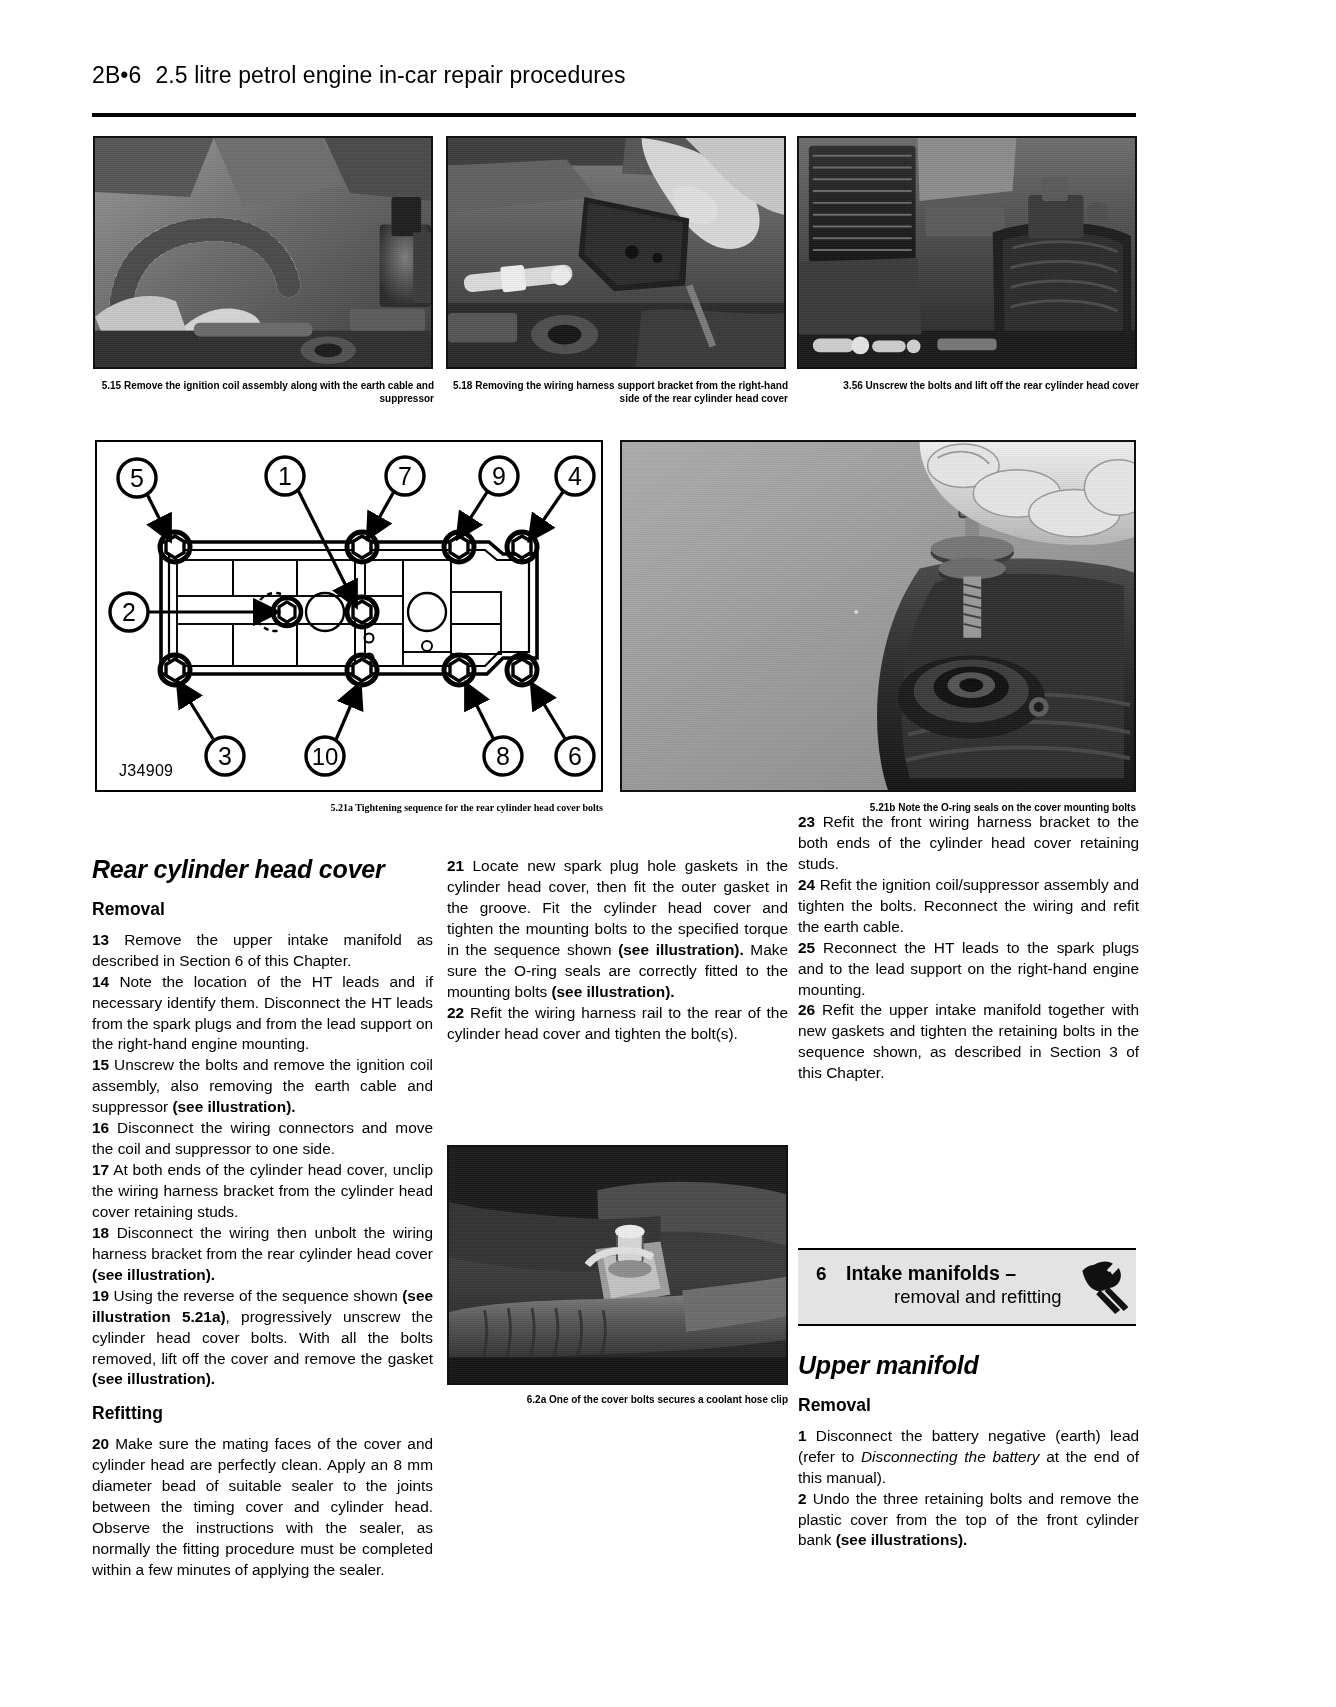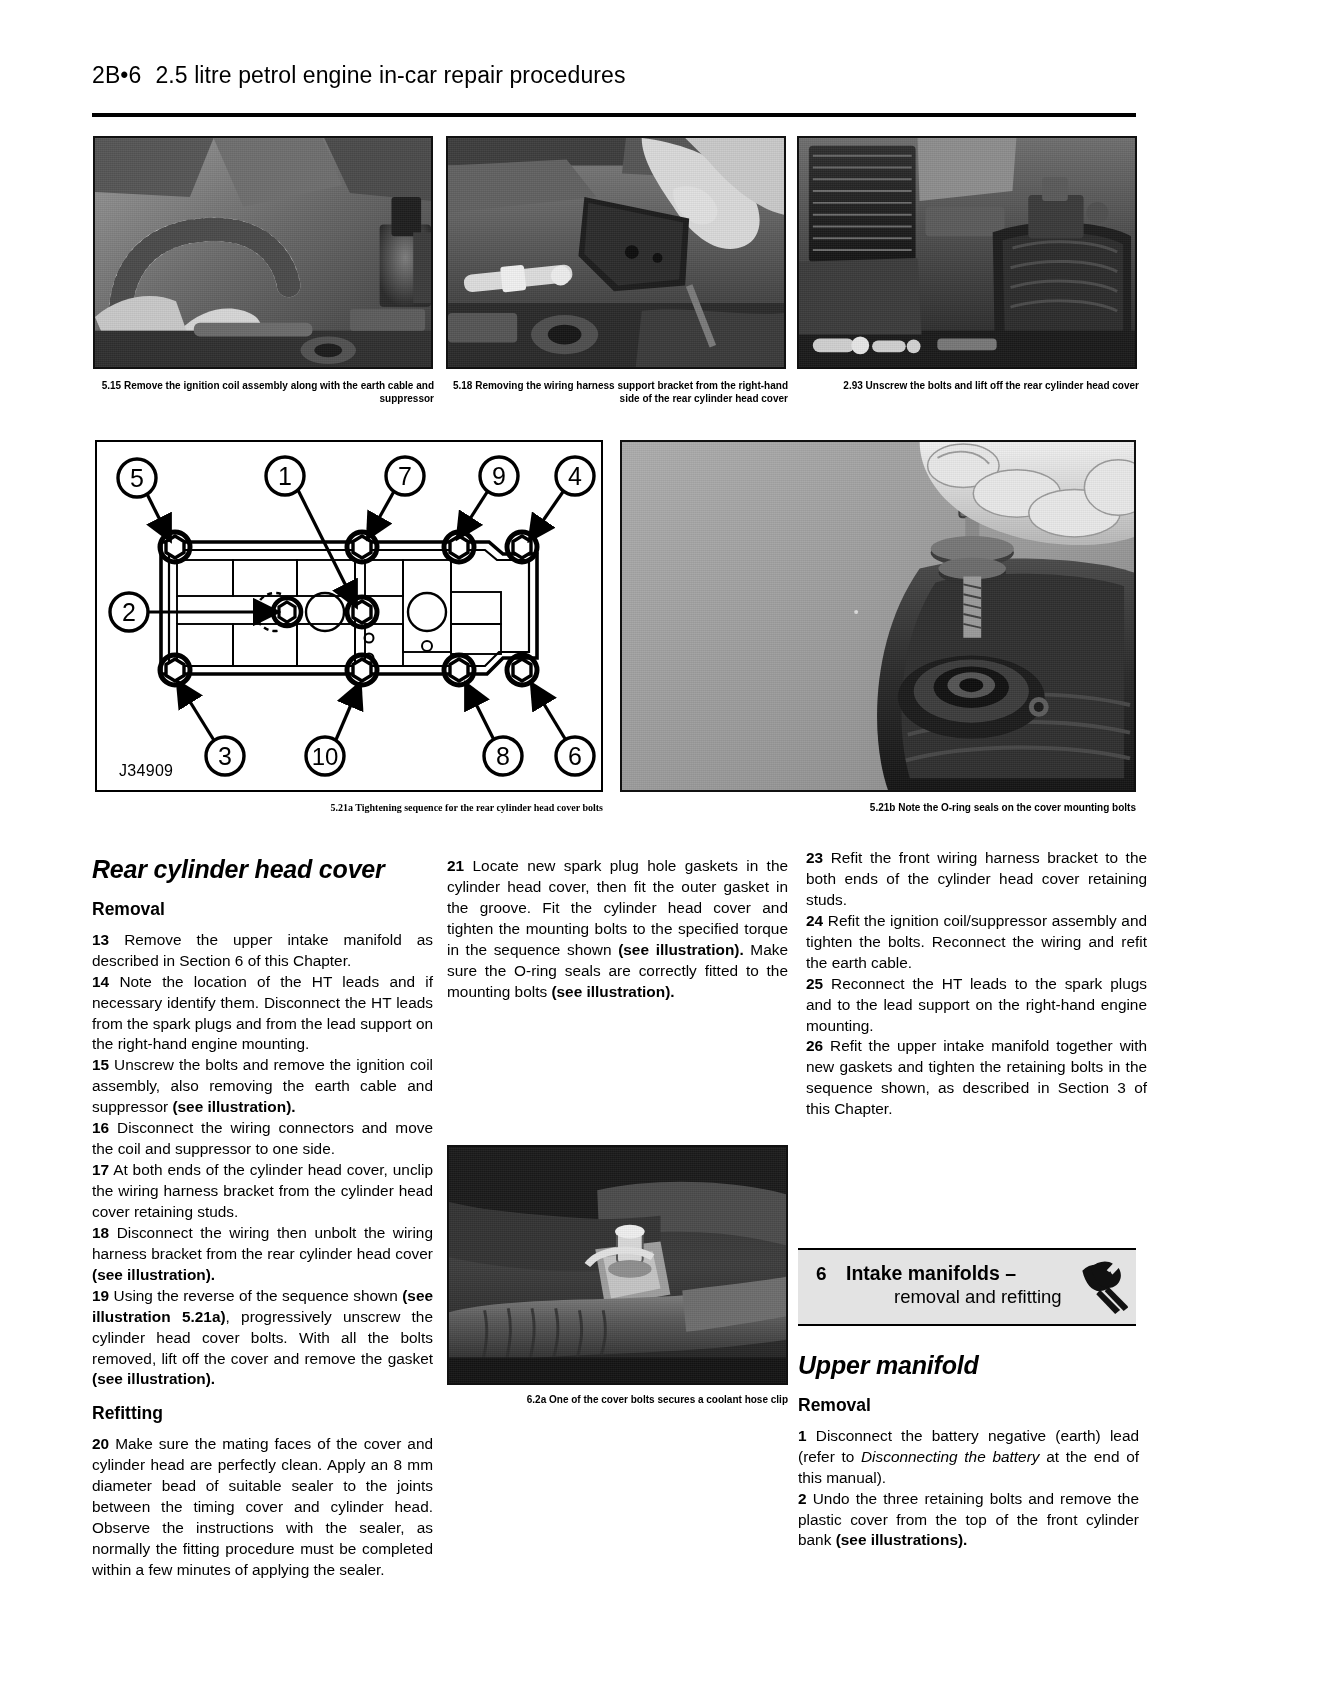--- a/index.html
+++ b/index.html
@@ -312,21 +312,21 @@
         <rect x="74" y="206" width="34" height="12" rx="6"></rect>
       </g>
       <circle cx="62" cy="211" r="9" fill="#e6e6e6"></circle>
       <circle cx="116" cy="212" r="7" fill="#d2d2d2"></circle>
       <rect x="140" y="204" width="60" height="12" rx="4" fill="#777"></rect>
       <path d="M0 126 L120 122 L124 200 L0 200 Z" fill="#3b3b3b"></path>
     </svg>
     <div class="grain"></div>
   </div>
   <div class="caption" style="left:797px; top:380px; width:342px;">
-    <span class="bold">2.93</span>
+    <span class="bold">3.56</span>
     <span>Unscrew the bolts and lift off the rear cylinder head cover</span>
   </div>
 
   <div class="diagram-panel">
     <svg viewBox="0 0 504 348" style="position:absolute;left:0;top:0;width:100%;height:100%;">
       <defs>
         <marker id="arrow" markerWidth="9" markerHeight="9" refX="7" refY="4.5" orient="auto">
           <path d="M0 0 L9 4.5 L0 9 Z" fill="#000"></path>
         </marker>
       </defs>
@@ -569,20 +569,24 @@
   <div class="col c2" style="top:852px;">
     <p class="para" style="visibility:hidden;height:0;overflow:hidden;">.</p>
   </div>
 
   <div class="col c2" style="top:856px;">
     <p class="para"></p>
     <p class="para">
       <span class="num">21</span>
       <span>Locate new spark plug hole gaskets in the cylinder head cover, then fit the outer gasket in the groove. Fit the cylinder head cover and tighten the mounting bolts to the specified torque in the sequence shown </span><span class="bold">(see illustration).</span><span> Make sure the O-ring seals are correctly fitted to the mounting bolts </span><span class="bold">(see illustration).</span>
     </p>
+    <p class="para">
+      <span class="num">22</span>
+      <span>Refit the wiring harness rail to the rear of the cylinder head cover and tighten the bolt(s).</span>
+    </p>
   </div>
 
   <div class="photo" style="left:447px; top:1145px; width:341px; height:240px;">
     <svg viewBox="0 0 341 240" preserveAspectRatio="none" style="position:absolute;left:0;top:0;width:100%;height:100%;">
       <defs>
         <linearGradient id="bg62a" x1="0" y1="0" x2="0" y2="1">
           <stop offset="0%" stop-color="#2a2a2a"></stop>
             <stop offset="50%" stop-color="#3d3d3d"></stop>
             <stop offset="100%" stop-color="#1e1e1e"></stop>
         </linearGradient>
@@ -619,21 +623,21 @@
       <rect x="0" y="214" width="341" height="26" fill="#141414"></rect>
       <path d="M236 146 C280 140 320 136 341 132 L341 172 C310 178 272 184 240 188 Z" fill="#6d6d6d"></path>
     </svg>
     <div class="grain"></div>
   </div>
   <div class="caption" style="left:447px; top:1394px; width:341px;">
     <span class="bold">6.2a</span>
     <span>One of the cover bolts secures a coolant hose clip</span>
   </div>
 
-  <div class="col c3" style="top:848px;margin-left:8px;">
+  <div class="col c3" style="top:812px;">
     <p class="para"></p>
     <p class="para">
       <span class="num">23</span>
       <span>Refit the front wiring harness bracket to the both ends of the cylinder head cover retaining studs.</span>
     </p>
     <p class="para">
       <span class="num">24</span>
       <span>Refit the ignition coil/suppressor assembly and tighten the bolts. Reconnect the wiring and refit the earth cable.</span>
     </p>
     <p class="para">

